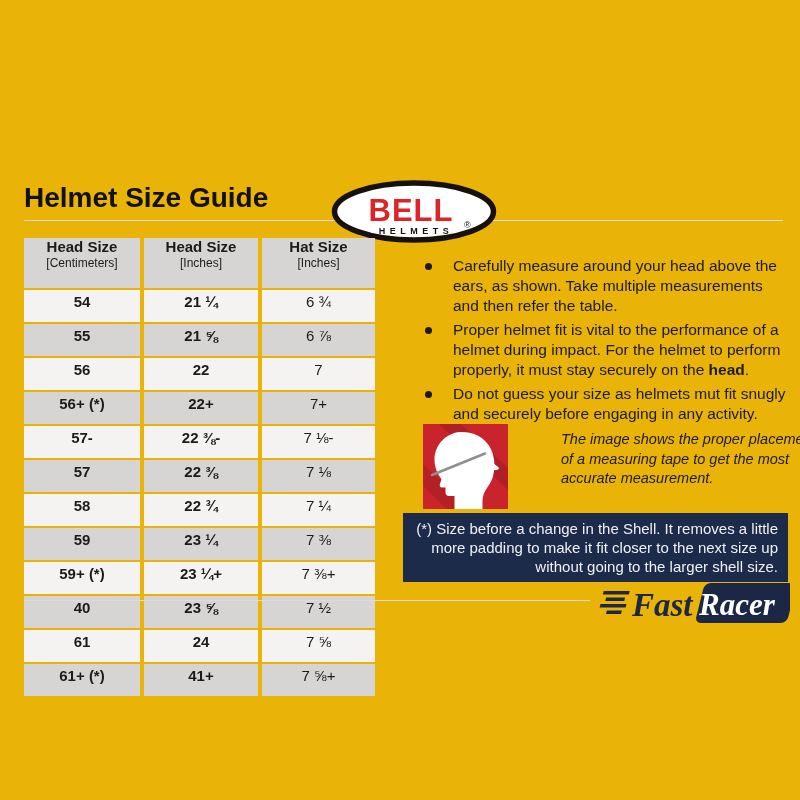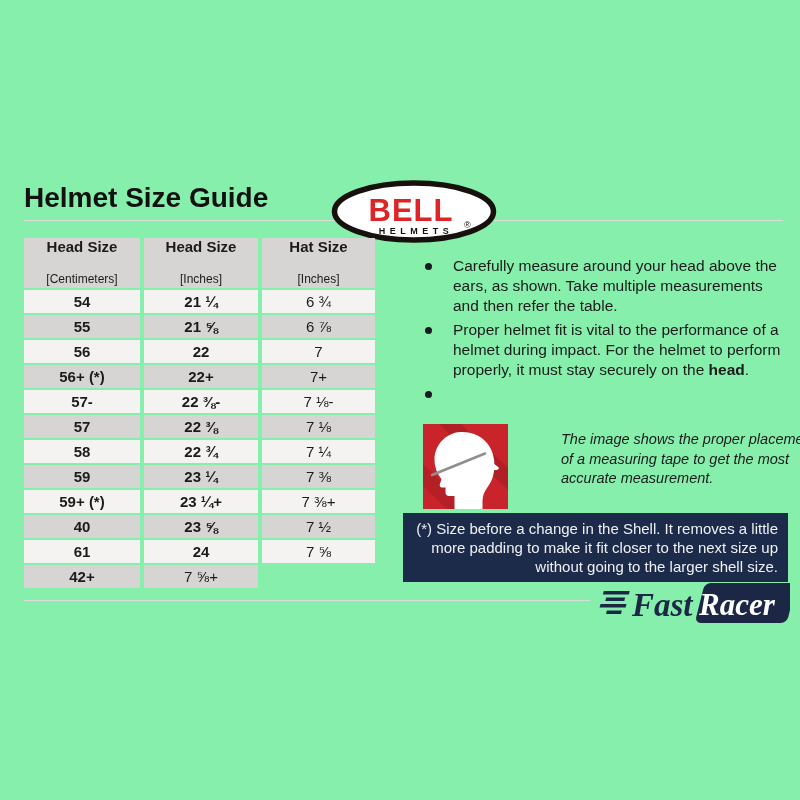--- a/index.html
+++ b/index.html
@@ -1,35 +1,35 @@
 <!DOCTYPE html>
 <html><head>
 <meta charset="utf-8">
 <style>
   * { margin:0; padding:0; box-sizing:border-box; }
   html,body { width:800px; height:800px; background:#ffffff;
               font-family:"Liberation Sans","DejaVu Sans",sans-serif; color:#1b1b1b; }
-  .canvas { position:relative; width:800px; height:800px; background:#86efac; overflow:hidden;padding-left:13px; }
+  .canvas { position:relative; width:800px; height:800px; background:#eab308; overflow:hidden;padding-left:13px; }
 
   .page-title { position:absolute; left:24px; top:182px; font-size:28px; font-weight:700; color:#111; }
   .rule { position:absolute; height:1px; background:#dcdcdc; }
   .rule-top { left:24px; top:220px; width:759px; }
   .rule-bottom { left:24px; top:600px; width:566px; }
 
   .bell-logo { position:absolute; left:331px; top:180px; width:166px; height:63px; }
 
   
   .size-table { position:absolute; left:24px; top:238px; width:351px; }
   .thead, .tr { display:grid; grid-template-columns:116px 114px 113px; column-gap:4px; }
   .th { background:#d7d5d4; height:50px; display:flex; flex-direction:column;
-        align-items:center; justify-content:space-between; line-height:17px; }
+        align-items:center; justify-content:flex-start; line-height:17px; }
   .th-1 { font-weight:700; font-size:15px; }
   .th-2 { font-weight:400; font-size:12px; }
   .tr { margin-top:2px; }
-  .td { height:23px; line-height:23px; text-align:center; font-size:15px; }
+  .td { height:32px; line-height:23px; text-align:center; font-size:15px; }
   .td.b { font-weight:700; }
   .tbody .tr:nth-child(odd) .td { background:#f4f3f1; }
   .tbody .tr:nth-child(even) .td { background:#d7d5d4; }
 
   
   .bullets { position:absolute; left:420px; top:256px; width:368px; }
   .bullet { position:relative; padding-left:33px; font-size:15.5px; line-height:20px; margin-bottom:4px; }
   .dot { position:absolute; left:5px; top:7px; width:7px; height:7px; border-radius:50%; background:#1b1b1b; }
   .bullet b { font-weight:700; }
 
@@ -125,38 +125,39 @@
         <div class="td b">40</div>
         <div class="td b">23 ⅝</div>
         <div class="td">7 ½</div>
       </div>
         <div class="tr">
         <div class="td b">61</div>
         <div class="td b">24</div>
         <div class="td">7 ⅝</div>
       </div>
         <div class="tr">
-        <div class="td b">42+</div>
+        <div class="td b">61+ (*)</div>
+        <div class="td b">41+</div>
         <div class="td">7 ⅝+</div>
       </div>
       </div>
   </div>
 
   <div class="bullets">
     <div class="bullet">
       <span class="dot"></span>
       <span>Carefully measure around your head above the ears, as shown. Take multiple measurements and then refer the table.</span><b></b><span></span>
     </div>
     <div class="bullet">
       <span class="dot"></span>
       <span>Proper helmet fit is vital to the performance of a helmet during impact. For the helmet to perform properly, it must stay securely on the </span><b>head</b><span>.</span>
     </div>
     <div class="bullet">
       <span class="dot"></span>
-      <b></b><span></span>
+      <span>Do not guess your size as helmets mut fit snugly and securely before engaging in any activity.</span><b></b><span></span>
     </div>
   </div>
 
   <svg class="head-figure" viewBox="0 0 85 85">
     <rect x="0" y="0" width="85" height="85" fill="#c9242b"></rect>
     <polygon points="16,0 38,0 85,44 85,66" fill="#000000" opacity="0.13"></polygon>
     <polygon points="0,40 0,62 24,85 48,85" fill="#000000" opacity="0.10"></polygon>
     <path fill="#ffffff" d="M37,8 C23,9 11.5,21 11.5,35.5 C11.5,43.5 14.5,50 18.5,55 L16.8,60.5
              C16.3,62 17.3,63.5 18.8,63.5 L22.5,63.5 L22.5,68.5
              C22.5,70.5 24,72 26,72 L31.5,72 L31.5,85 L59.5,85 L59.5,77

